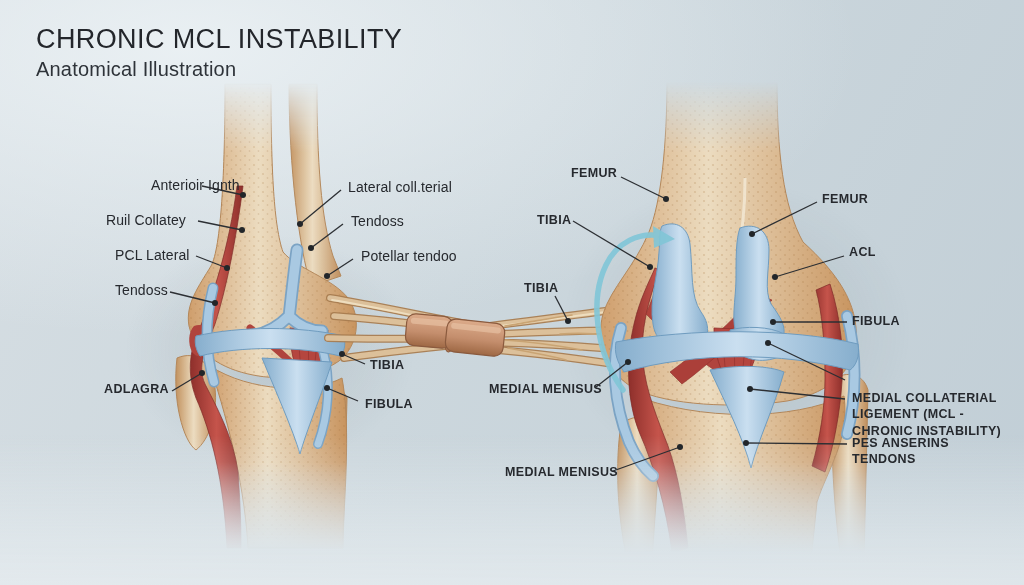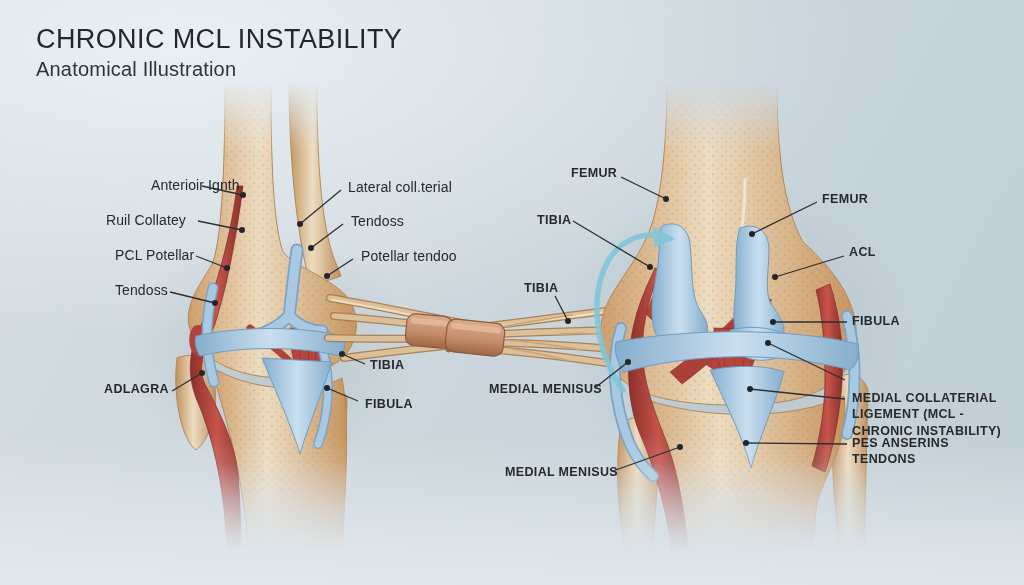--- a/index.html
+++ b/index.html
@@ -215,21 +215,21 @@
       <line x1="845" y1="399" x2="750" y2="389" stroke="#2c2f33" stroke-width="1.3"></line>
       <circle cx="768" cy="343" r="3" fill="#22262a"></circle>
       <circle cx="750" cy="389" r="3" fill="#22262a"></circle>
       <line x1="847" y1="444" x2="746" y2="443" stroke="#2c2f33" stroke-width="1.3"></line>
       <circle cx="746" cy="443" r="3" fill="#22262a"></circle>
     </svg>
 
   <div id="labels-layer">
       <div class="label mixed" style="left: 115px; top: 177px; margin-left: 36px;">Anterioir Ignth</div>
       <div class="label mixed" style="left: 106px; top: 212px;">Ruil Collatey</div>
-      <div class="label mixed" style="left: 115px; top: 247px;">PCL Potellar</div>
+      <div class="label mixed" style="left: 115px; top: 247px;">PCL Lateral</div>
       <div class="label mixed" style="left: 115px; top: 282px;">Tendoss</div>
       <div class="label caps" style="left: 104px; top: 381px;">ADLAGRA</div>
       <div class="label mixed" style="left: 348px; top: 179px; text-align: center;">Lateral coll.terial</div>
       <div class="label mixed" style="left: 351px; top: 213px;">Tendoss</div>
       <div class="label mixed" style="left: 361px; top: 248px;">Potellar tendoo</div>
       <div class="label caps" style="left: 370px; top: 357px;">TIBIA</div>
       <div class="label caps" style="left: 365px; top: 396px;">FIBULA</div>
       <div class="label caps" style="left: 571px; top: 165px;">FEMUR</div>
       <div class="label caps" style="left: 537px; top: 212px;">TIBIA</div>
       <div class="label caps" style="left: 524px; top: 280px;">TIBIA</div>

